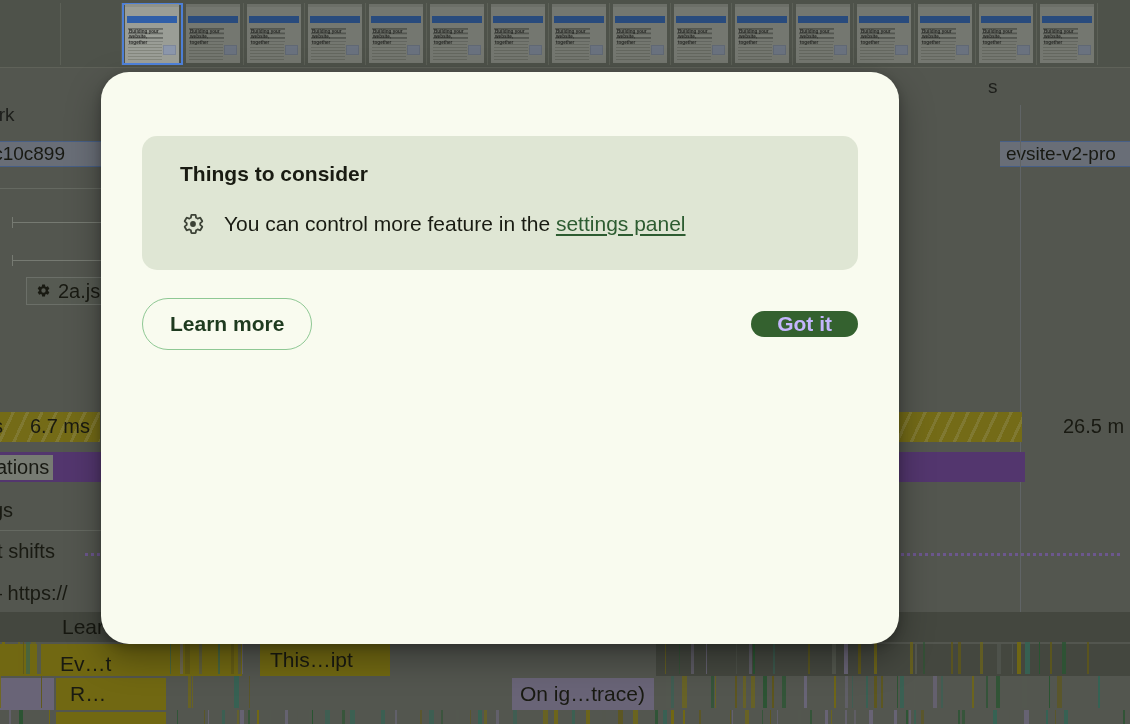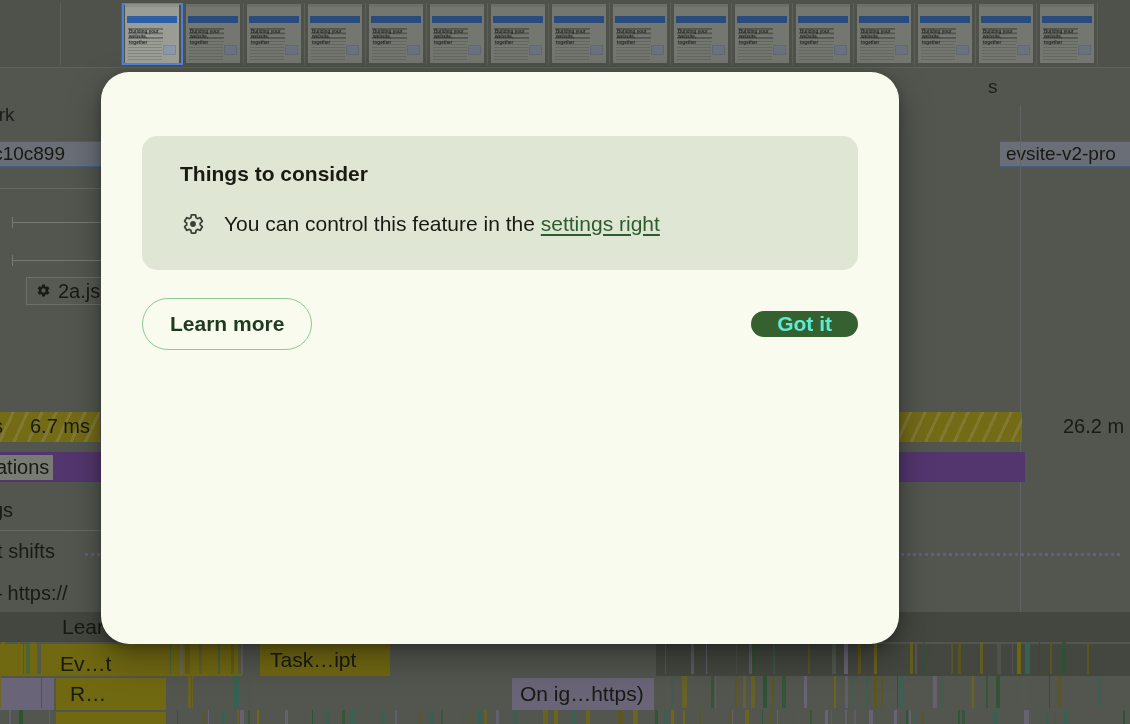--- a/index.html
+++ b/index.html
@@ -200,21 +200,21 @@
     color: #1e3a1f;
     padding: 13px 27px;
   }
   .btn-cancel {
     background: #bdf0bf;
     color: #10220f;
     padding: 13px 26px;
   }
   .btn-gotit {
     background: #34612f;
-    color: #5eead4;
+    color: #c4b5fd;
     padding: 1px 26px;
   }
   .foot-right { display: flex; gap: 14px; align-items: center; }
 </style>
 </head>
 <body>
 
 <div id="backdrop">
 
   <div class="filmstrip" id="filmstrip">
@@ -389,46 +389,46 @@
       </svg>
     </span>
     <span>2a.js</span>
   </div>
 
   <div class="band band-olive" style="left:-60px; top:412px; width:160px;"></div>
   <div class="plain-row" style="left:-18px; top:415px;">es</div>
   <div class="plain-row" style="left:30px; top:415px;">6.7 ms</div>
 
   <div class="band band-olive" style="left:106px; top:412px; width:916px;"></div>
-  <div class="plain-row" style="left:1063px; top:415px;">26.2 m</div>
+  <div class="plain-row" style="left:1063px; top:415px;">26.5 m</div>
 
   <div class="band band-purple" style="left:-60px; top:452px; width:1085px;"></div>
   <div class="band-txt" style="position:absolute; left:-8px; top:455px; font-size:20px;">ations</div>
 
   <div class="plain-row" style="left:-8px; top:499px;">gs</div>
   <div class="hdivider" style="left:0; top:530px; width:110px;"></div>
 
   <div class="plain-row" style="left:-14px; top:540px;">ut shifts</div>
   <div class="shift-line" style="left:85px; top:553px; width:1035px;"></div>
 
   <div class="plain-row" style="left:-18px; top:582px;">— https://</div>
 
   <div class="flame" style="top:612px; height:112px;" id="flame-chart">
 
     <div class="frame f-grey" style="left:-8px; top:0; width:1138px; height:30px;"></div>
     <div class="frame f-grey" style="left:56px; top:0; width:48px; height:30px; padding-left:6px;">Learn</div>
 
     <div class="frame f-olive" style="left:-8px; top:32px; width:250px; height:32px;"></div>
     <div class="frame" style="left:56px; top:44px; width:60px; height:16px; background:#96870f;">Ev…t</div>
-    <div class="frame f-olive" style="left:260px; top:32px; width:130px; height:32px; padding-left:10px;">Task…ipt</div>
+    <div class="frame f-olive" style="left:260px; top:32px; width:130px; height:32px; padding-left:10px;">This…ipt</div>
     <div class="frame f-grey" style="left:656px; top:32px; width:480px; height:32px;"></div>
 
     <div class="frame f-purple" style="left:-8px; top:66px; width:62px; height:32px;"></div>
     <div class="frame f-olive" style="left:56px; top:66px; width:110px; height:32px; padding-left:14px;">R…</div>
-    <div class="frame f-purple" style="left:512px; top:66px; width:142px; height:32px; padding-left:8px;">On ig…https)</div>
+    <div class="frame f-purple" style="left:512px; top:66px; width:142px; height:32px; padding-left:8px;">On ig…trace)</div>
 
     <div class="frame f-olive" style="left:56px; top:100px; width:110px; height:14px;"></div>
 
     <div class="stripes" id="stripes" style="left:0; top:30px; width:1130px; height:84px;">
         <div style="position: absolute; left: 2px; top: 0px; width: 3px; height: 32px; background: rgb(150, 135, 15); opacity: 0.998818;"></div>
         <div style="position: absolute; left: 18px; top: 0px; width: 2px; height: 32px; background: rgb(150, 135, 15); opacity: 0.722829;"></div>
         <div style="position: absolute; left: 23px; top: 0px; width: 1px; height: 32px; background: rgb(123, 111, 24); opacity: 0.91431;"></div>
         <div style="position: absolute; left: 26px; top: 0px; width: 4px; height: 32px; background: rgb(63, 127, 109); opacity: 0.641754;"></div>
         <div style="position: absolute; left: 31px; top: 0px; width: 5px; height: 32px; background: rgb(150, 135, 15); opacity: 0.562242;"></div>
         <div style="position: absolute; left: 37px; top: 0px; width: 4px; height: 32px; background: rgb(107, 111, 102); opacity: 0.926133;"></div>
@@ -600,21 +600,21 @@
 
 
 
     <div class="c-item">
       <span class="c-ico">
         <svg width="24" height="24" viewBox="0 0 24 24" fill="none" stroke="#3c4236" stroke-width="1.8">
           <circle cx="12" cy="12" r="2.9" fill="#3c4236" stroke="none"></circle>
           <path d="M19.2 12.9c.05-.3.07-.6.07-.9s-.02-.6-.07-.9l1.9-1.5a.45.45 0 0 0 .1-.57l-1.8-3.1a.45.45 0 0 0-.55-.2l-2.24.9a6.9 6.9 0 0 0-1.55-.9l-.34-2.38a.45.45 0 0 0-.44-.38h-3.6a.45.45 0 0 0-.44.38l-.34 2.38c-.56.23-1.08.53-1.55.9l-2.24-.9a.45.45 0 0 0-.55.2l-1.8 3.1a.45.45 0 0 0 .1.57l1.9 1.5c-.05.3-.07.6-.07.9s.02.6.07.9l-1.9 1.5a.45.45 0 0 0-.1.57l1.8 3.1c.11.2.35.28.55.2l2.24-.9c.47.37.99.67 1.55.9l.34 2.38c.03.22.22.38.44.38h3.6c.22 0 .41-.16.44-.38l.34-2.38c.56-.23 1.08-.53 1.55-.9l2.24.9c.2.08.44 0 .55-.2l1.8-3.1a.45.45 0 0 0-.1-.57l-1.9-1.5z" stroke-linejoin="round"></path>
         </svg>
       </span>
-      <span class="c-txt"><span>You can control this feature in the </span><a href="#">settings right</a></span>
+      <span class="c-txt"><span>You can control more feature in the </span><a href="#">settings panel</a></span>
     </div>
   </div>
 
   <div class="dlg-foot">
     <button class="btn btn-learn">Learn more</button>
     <div class="foot-right">
       <button class="btn btn-gotit">Got it</button>
     </div>
   </div>
 </div>

